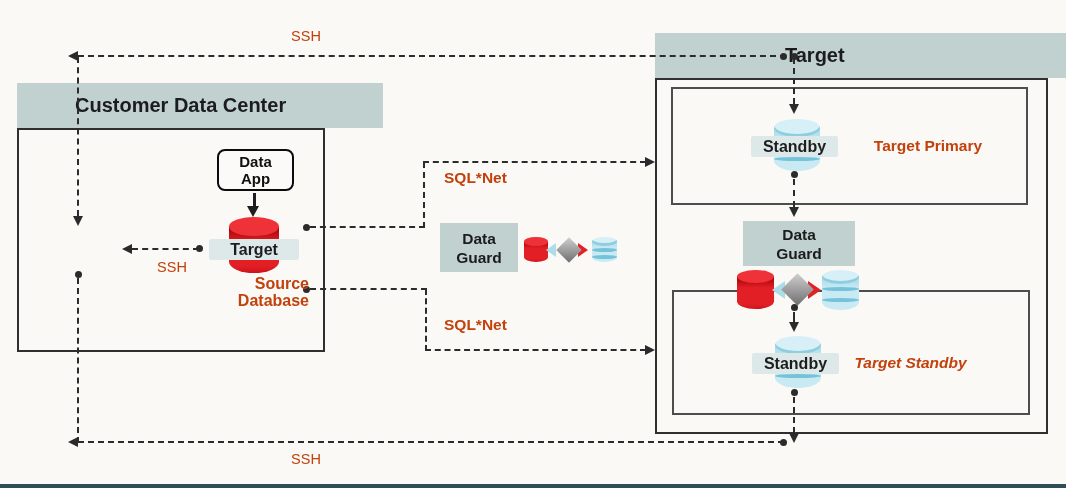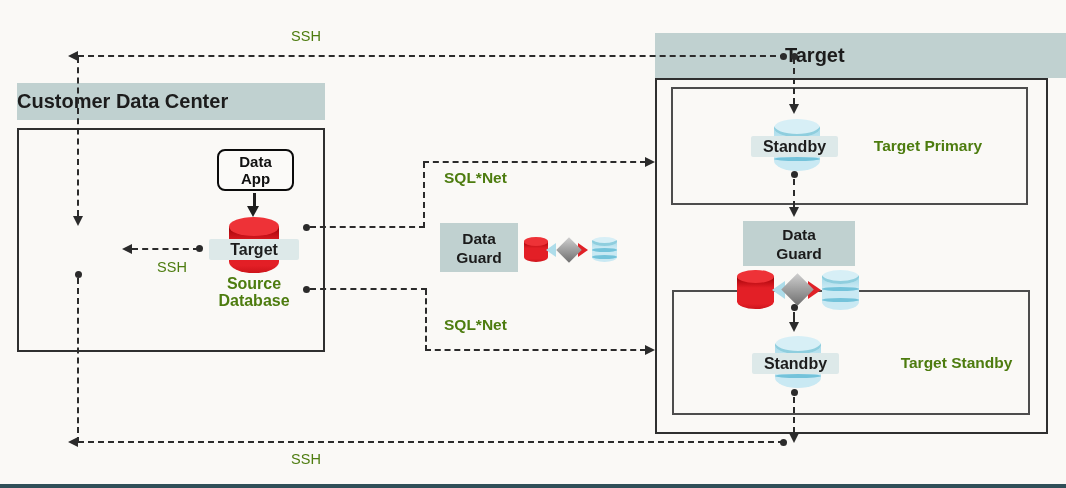--- a/index.html
+++ b/index.html
@@ -18,21 +18,21 @@
   
   .hdash { position:absolute; height:0; border-top:2.5px dashed #2b2b2b; }
   .vdash { position:absolute; width:0; border-left:2.5px dashed #2b2b2b; }
   .dot   { position:absolute; width:7px; height:7px; border-radius:50%; background:#2b2b2b; }
   .arr   { position:absolute; width:0; height:0; }
   .arr.right { border-top:5.5px solid transparent; border-bottom:5.5px solid transparent; border-left:10px solid #2b2b2b; }
   .arr.left  { border-top:5.5px solid transparent; border-bottom:5.5px solid transparent; border-right:10px solid #2b2b2b; }
   .arr.down  { border-left:5.5px solid transparent; border-right:5.5px solid transparent; border-top:10px solid #2b2b2b; }
 
   
-  .lbl { position:absolute; color:#4d7c0f; text-align:center; }
+  .lbl { position:absolute; color:#c2410c; text-align:center; }
   .lbl.plain { font-size:14.5px; }
   .lbl.bold  { font-weight:bold; font-size:15.5px; }
   .two-line  { white-space:pre-line; }
 
   
   .cyl { position:absolute; }
   .cyl .c-top  { position:absolute; left:0; right:0; top:0; height:34%; border-radius:50%; z-index:2; }
   .cyl .c-body { position:absolute; left:0; right:0; top:17%; bottom:0; border-radius:0 0 50% 50% / 0 0 24% 24%; }
   .cyl.red .c-top  { background:#ee3237; }
   .cyl.red .c-body { background:linear-gradient(180deg,#860509 0%,#b90c12 12%,#e31f26 34%,#e31f26 84%,#cd141b 100%); }
@@ -71,21 +71,21 @@
   .tri-l-blue.sm { border-top-width:7px; border-bottom-width:7px; border-right-width:10px; }
   .tri-r-red.sm  { border-top-width:7px; border-bottom-width:7px; border-left-width:10px; }
 
   .footer-bar { position:absolute; left:0; top:484px; width:1066px; height:4px; background:#2f4f58; }
 </style>
 </head>
 <body>
 
 <div class="canvas">
 
-  <div class="panel-header" style="left:17px; top:83px; width:308px; height:37px; ">
+  <div class="panel-header" style="left:17px; top:83px; width:308px; height:45px; padding-left:58px;">
     <span>Customer Data Center</span>
   </div>
   <div class="outline-box" style="left:17px; top:128px; width:304px; height:220px;"></div>
 
   <div class="panel-header" style="left:655px; top:33px; width:393px; height:45px; padding-left:130px;">
     <span>Target</span>
   </div>
   <div class="outline-box" style="left:655px; top:78px; width:389px; height:352px;"></div>
   <div class="sub-box" style="left:671px; top:87px; width:353px; height:114px;"></div>
   <div class="sub-box" style="left:672px; top:290px; width:354px; height:121px;"></div>
@@ -137,21 +137,21 @@
   <div class="stem" style="left:253px; top:193px; height:13px;"></div>
   <div class="big-arr-down" style="left:247px; top:206px;"></div>
 
   <div class="cyl red" style="left:229px; top:217px; width:50px; height:56px;">
     <div class="c-body"></div>
     <div class="c-top"></div>
   </div>
   <div class="tag" style="left:209px; top:239px; width:90px; height:21px;">
     <span>Target</span>
   </div>
-  <div class="lbl bold two-line" style="left:199px; top:275px; width:110px; font-size:16px; line-height:17px;">Source
+  <div class="lbl bold two-line" style="left:199px; top:275px; width:110px; font-size:16px; line-height:17px;text-align:right;">Source
 Database</div>
 
 
   <div class="dg-box" style="left:440px; top:223px; width:78px; height:49px;">Data
 Guard</div>
 
   <div class="cyl red" style="left:524px; top:237px; width:24px; height:25px;">
     <div class="c-body"></div>
       <div class="c-top"></div>
   </div>
@@ -195,21 +195,21 @@
 
   <div class="cyl blue" style="left:775px; top:336px; width:46px; height:52px;">
     <div class="c-body"></div>
     <div class="stripe" style="top:18px;"></div>
     <div class="stripe" style="top:38px;"></div>
     <div class="c-top"></div>
   </div>
   <div class="tag" style="left:752px; top:353px; width:87px; height:21px;">
     <span>Standby</span>
   </div>
-  <div class="lbl bold" style="left:884px; top:354px; width:145px;">Target Standby</div>
+  <div class="lbl bold" style="left:838px; top:354px; width:145px;font-style:italic;">Target Standby</div>
 
   <div class="lbl plain" style="left:284px; top:28px; width:44px;">SSH</div>
   <div class="lbl plain" style="left:152px; top:259px; width:40px;">SSH</div>
   <div class="lbl plain" style="left:284px; top:451px; width:44px;">SSH</div>
   <div class="lbl bold" style="left:444px; top:169px; width:75px; text-align:left;">SQL*Net</div>
   <div class="lbl bold" style="left:444px; top:316px; width:75px; text-align:left;">SQL*Net</div>
 
   <div class="footer-bar"></div>
 </div>
 

